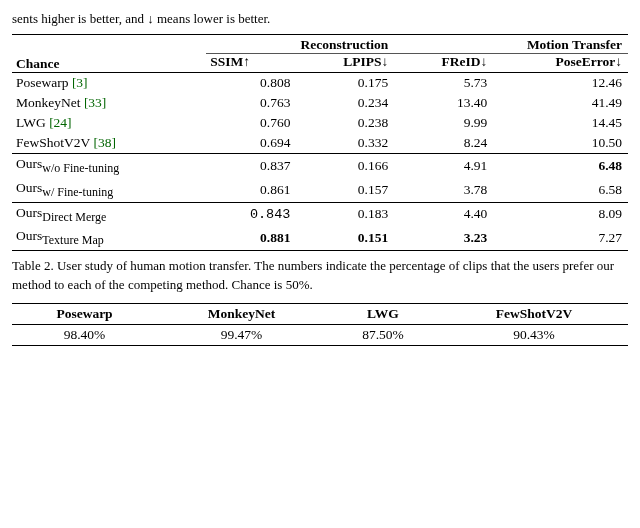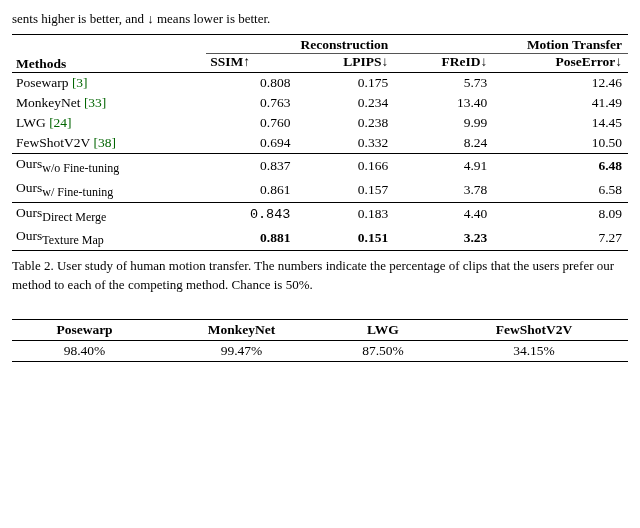--- a/index.html
+++ b/index.html
@@ -44,21 +44,21 @@
       font-weight: normal;
       vertical-align: bottom;
     }
     .section-divider td {
       border-top: 1px solid #000;
     }
     .bold { font-weight: bold; }
     .caption {
       font-size: 13px;
       margin-top: 6px;
-      margin-bottom: 24px;
+      margin-bottom: 8px;
       line-height: 1.45;
     }
     .bottom-table {
       width: 100%;
       border-collapse: collapse;
       font-size: 13.5px;
     }
     .bottom-table th, .bottom-table td {
       text-align: center;
       padding: 2px 6px;
@@ -70,21 +70,21 @@
     sub { font-size: 12px; }
   </style>
 </head>
 <body>
 
 <p class="intro-text">sents higher is better, and ↓ means lower is better.</p>
 
 <table class="main-table">
   <thead>
     <tr class="header-group-row">
-      <th class="methods-label" rowspan="2" style="border-top:1.5px solid #000;">Methods</th>
+      <th class="methods-label" rowspan="2" style="border-top:1.5px solid #000;">Chance</th>
       <th colspan="2" style="border-top:1.5px solid #000; border-bottom: 1px solid #555;">Reconstruction</th>
       <th colspan="2" style="border-top:1.5px solid #000; border-bottom: 1px solid #555;">Motion Transfer</th>
     </tr>
     <tr class="subheader-row">
       <th>SSIM↑</th>
       <th>LPIPS↓</th>
       <th>FReID↓</th>
       <th>PoseError↓</th>
     </tr>
   </thead>
@@ -157,16 +157,16 @@
         <th>MonkeyNet</th>
         <th>LWG</th>
         <th>FewShotV2V</th>
       </tr>
     </thead>
   <tbody id="bottom-tbody">
       <tr class="data-row">
         <td>98.40%</td>
         <td>99.47%</td>
         <td>87.50%</td>
-        <td>34.15%</td>
+        <td>90.43%</td>
       </tr>
     </tbody>
 </table>
 
 </body></html>

